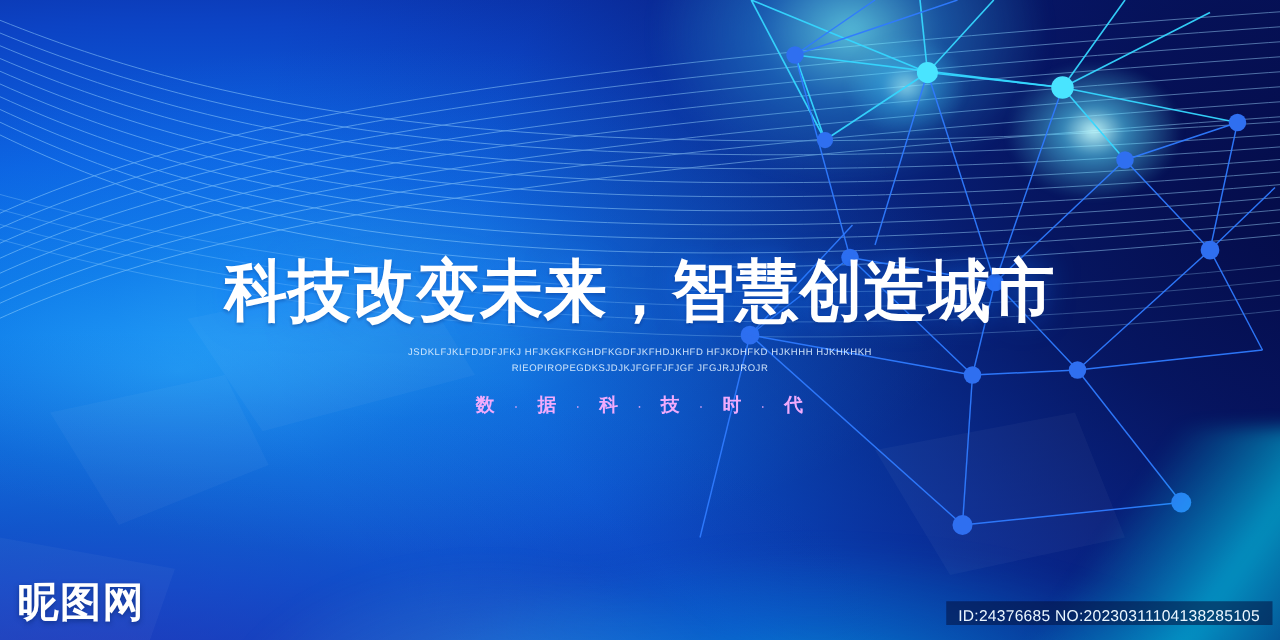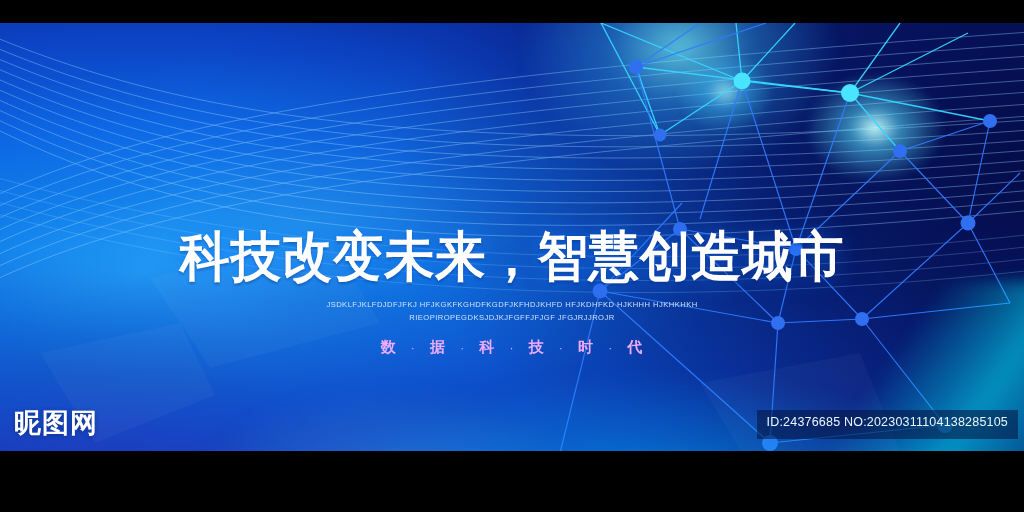--- a/index.html
+++ b/index.html
@@ -1,23 +1,22 @@
 <!DOCTYPE html>
 <html lang="zh"><head>
 <meta charset="utf-8">
 <title>Tech Banner</title>
 <style>
   html,body{margin:0;padding:0;background:#000;}
   #stage{
     position:relative;
-    width:1024px;height:428px;
+    width:1024px;height:512px;
     overflow:hidden;
     font-family:"Liberation Sans","DejaVu Sans",sans-serif;
     background:#0a3fc0;
-    margin-top:23px;
   }
 
   
   .layer{position:absolute;inset:0;}
 
   
   #bg-base{
     background:
       radial-gradient(125% 105% at 14% 58%, #1f9cf5 0%, #0d7ae8 16%, #0b63e2 32%, #0c43c4 52%, #0a2596 70%, #071a72 84%, #06145c 100%);
   }
@@ -114,32 +113,32 @@
   #tagline .w{margin:0 9px;font-weight:600;}
   #tagline .d{opacity:.9;font-size:12px;}
 
   
   #watermark{
     position:absolute;left:14px;bottom:14px;
     display:flex;align-items:flex-end;gap:9px;
     text-shadow:0 1px 4px rgba(0,30,90,.5);
   }
   #wm-cn{
-    color:#ffffff;font-size:27px;font-weight:700;line-height:1;letter-spacing:1px;
+    color:#ffffff;font-size:33px;font-weight:700;line-height:1;letter-spacing:1px;
   }
   #wm-url{
     color:#ffffff;font-size:21px;font-weight:700;line-height:1.05;letter-spacing:.2px;
   }
   #idbadge{
     position:absolute;right:6px;bottom:12px;
     background:rgba(4,16,62,.55);
     color:#eaf6ff;
     font-size:12.5px;
     letter-spacing:.2px;
-    padding:5px 10px 10px 10px;
+    padding:5px 10px 0 10px;
     white-space:nowrap;
   }
 </style>
 </head>
 <body>
 
 <div id="stage">
 
   <div class="layer" id="bg-base"></div>
   <div class="layer" id="bg-right-dark"></div>

